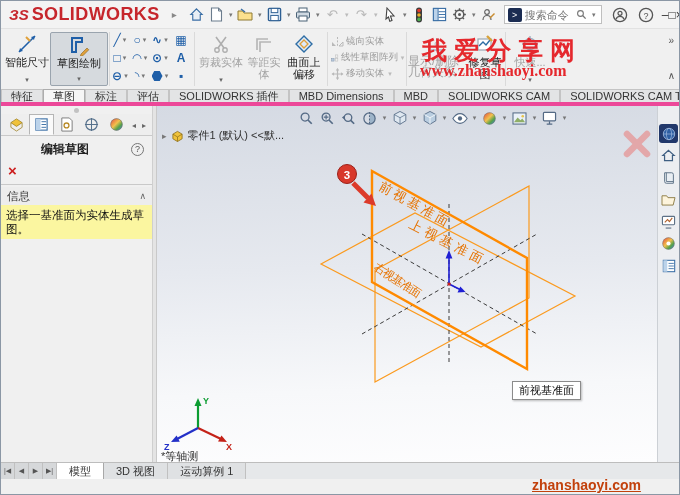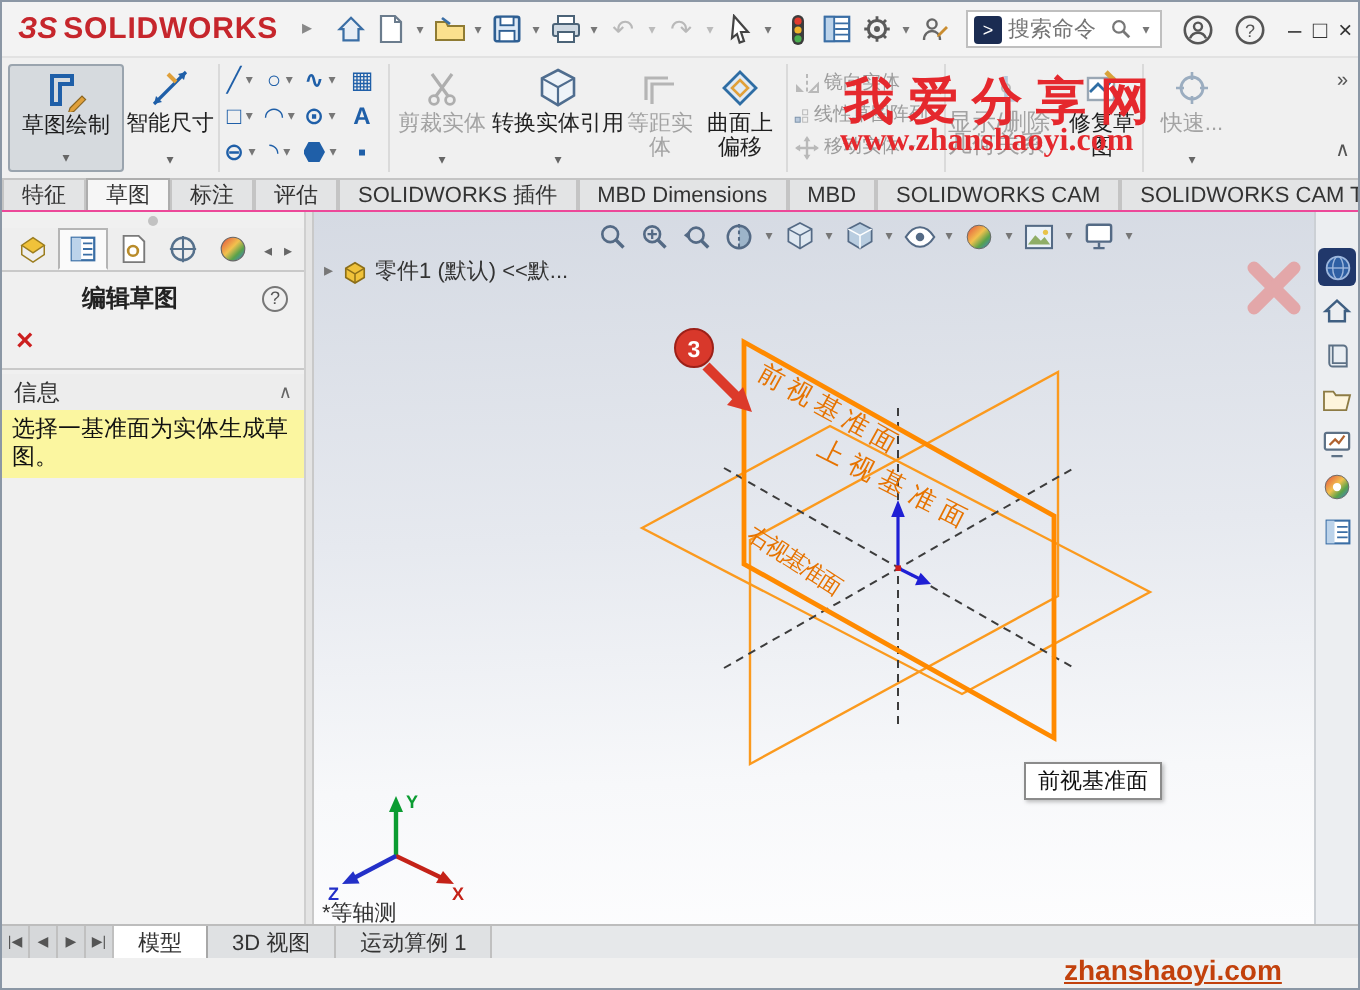--- a/index.html
+++ b/index.html
@@ -4,21 +4,21 @@
 <style>
 *{margin:0;padding:0;box-sizing:border-box}
 html,body{width:680px;height:495px}
 body{font-family:"Liberation Sans","DejaVu Sans",sans-serif;font-size:11px;color:#222;background:#fff}
 .win{position:relative;width:680px;height:495px;background:#f0f0f0;border:1px solid #8b97a5;overflow:hidden}
 
 
 .titlebar{position:absolute;top:0;left:0;width:678px;height:28px;background:#f3f3f3;display:flex;align-items:center;border-bottom:1px solid #e2e2e2}
 .logo{display:flex;align-items:center;margin-left:8px;color:#c6262c;white-space:nowrap}
 .logo .lg{font-style:italic;font-weight:bold;font-size:15px;margin-right:3px}
-.logo .lt{font-weight:bold;font-size:15px;letter-spacing:.4px}
+.logo .lt{font-weight:bold;font-size:18px;letter-spacing:.4px}
 .flyarrow{color:#888;font-size:10px;margin:0 10px 0 12px}
 .tbrow{display:flex;align-items:center;gap:1px}
 .tb-ic{width:19px;height:20px;display:flex;align-items:center;justify-content:center}
 .tb-ic svg{display:block}
 .car{font-size:7px;color:#777;width:8px;text-align:center}
 .car.dis{color:#bbb}
 .glyph{font-size:13px;color:#555}
 .glyph.dis{color:#b9b9b9}
 .searchbox{display:flex;align-items:center;width:102px;height:19px;background:#fff;border:1px solid #bfbfbf;margin:0 6px;padding:0 3px;gap:3px}
 .sw-sq{width:14px;height:14px;background:#1b2c52;color:#fff;font-size:9px;display:flex;align-items:center;justify-content:center;border-radius:2px}
@@ -40,21 +40,21 @@
 .g{font-style:normal;font-size:12px;color:#1f5fa8;line-height:1}
 .stack{display:flex;flex-direction:column;justify-content:flex-start;gap:1px;padding-top:5px}
 .srow{display:flex;align-items:center;gap:2px;height:15px;padding-left:2px}
 .srow .slbl{font-size:9.5px;color:#9b9b9b;white-space:nowrap}
 .twoline{font-size:10.5px;line-height:11.5px;text-align:center}
 .dis{color:#a3a3a3}
 .rctrl{display:flex;flex-direction:column;justify-content:space-between;padding:6px 4px 8px 0;margin-left:auto;color:#555}
 .rctrl span{font-size:10px;text-align:center}
 
 
-.cmdtabs{position:absolute;top:88px;left:0;width:678px;height:17px;background:#e8e8e8;display:flex;border-bottom:1px solid #ec4899}
+.cmdtabs{position:absolute;top:88px;left:0;width:678px;height:17px;background:#e8e8e8;display:flex;border-bottom:4px solid #ec4899}
 .ctab{padding:0 9px;display:flex;align-items:center;font-size:11px;color:#333;background:#e3e4e5;border:1px solid #c4c4c4;border-bottom:none;white-space:nowrap}
 .ctab.active{background:#f6f6f6;border-color:#adadad;font-weight:normal}
 
 
 .content{position:absolute;top:105px;left:0;width:678px;height:356px;display:flex}
 .lpanel{width:152px;height:100%;background:#f0f0f0;position:relative;border-right:1px solid #cfcfcf}
 .phandle{height:8px;display:flex;align-items:center;justify-content:center}
 .pdot{width:5px;height:5px;border-radius:50%;background:#c2c2c2}
 .ptabs{height:22px;display:flex;align-items:flex-end;padding-left:3px;border-bottom:1px solid #c9c9c9;background:#eeeeee}
 .ptab{width:25px;height:21px;display:flex;align-items:center;justify-content:center;border:1px solid transparent}
@@ -242,42 +242,42 @@
           <text x="8" y="11.5" text-anchor="middle" font-size="9" fill="#555" font-family="Liberation Sans,sans-serif">?</text>
         </svg>
       </span>
     <span class="winbtn" style="margin-left:8px">–</span>
     <span class="winbtn">□</span>
     <span class="winbtn">×</span>
   </div>
 
   <div class="ribbon">
     <div style="width:3px"></div>
-    <div class="rgroup" style="width:58px">
-      <div class="bigbtn pressed">
-        <span class="bic">
-            <svg width="22" height="22" viewBox="0 0 22 22">
-              <path d="M4 4h10v4H8v10H4Z" fill="none" stroke="#1f5fa8" stroke-width="2"></path>
-              <path d="M13 20l6-6 1.8 1.8-6 6-2.6.8Z" fill="#e0a03a" stroke="#8a6520" stroke-width=".6"></path>
-            </svg>
-          </span>
-        <span class="blbl">草图绘制</span>
-        <span class="bcar">▾</span>
-      </div>
-    </div>
     <div class="rgroup" style="width:46px">
       <div class="bigbtn">
         <span class="bic">
             <svg width="22" height="22" viewBox="0 0 22 22">
               <path d="M3 19L19 3" stroke="#1f5fa8" stroke-width="1.6"></path>
               <path d="M3 19l4-1-3-3ZM19 3l-4 1 3 3Z" fill="#1f5fa8"></path>
               <path d="M10 4l4 4" stroke="#e0a03a" stroke-width="2"></path>
             </svg>
           </span>
         <span class="blbl">智能尺寸</span>
+        <span class="bcar">▾</span>
+      </div>
+    </div>
+    <div class="rgroup" style="width:58px">
+      <div class="bigbtn pressed">
+        <span class="bic">
+            <svg width="22" height="22" viewBox="0 0 22 22">
+              <path d="M4 4h10v4H8v10H4Z" fill="none" stroke="#1f5fa8" stroke-width="2"></path>
+              <path d="M13 20l6-6 1.8 1.8-6 6-2.6.8Z" fill="#e0a03a" stroke="#8a6520" stroke-width=".6"></path>
+            </svg>
+          </span>
+        <span class="blbl">草图绘制</span>
         <span class="bcar">▾</span>
       </div>
     </div>
     <div class="vsep"></div>
     <div class="sgrid" style="width:82px">
       <span class="cell">
           <b class="g">╱</b>
           <i class="car">▾</i>
         </span>
       <span class="cell">
@@ -327,32 +327,20 @@
       <div class="bigbtn">
         <span class="bic">
             <svg width="20" height="20" viewBox="0 0 20 20">
               <path d="M5 3l8 11M15 3L7 14" stroke="#aeaeae" stroke-width="1.6"></path>
               <circle cx="6" cy="16" r="2.2" fill="none" stroke="#aeaeae" stroke-width="1.4"></circle>
               <circle cx="14" cy="16" r="2.2" fill="none" stroke="#aeaeae" stroke-width="1.4"></circle>
             </svg>
           </span>
         <span class="blbl dis">剪裁实体</span>
         <span class="bcar dis">▾</span>
-      </div>
-    </div>
-    <div class="rgroup" style="width:66px">
-      <div class="bigbtn">
-        <span class="bic">
-            <svg width="22" height="22" viewBox="0 0 22 22">
-              <path d="M11 2l8 4.2v8.6L11 19.6 3 14.8V6.2Z" fill="#eef3f8" stroke="#4f6d8f" stroke-width="1.3"></path>
-              <path d="M3 6.2l8 4.4 8-4.4M11 10.6v9" fill="none" stroke="#4f6d8f" stroke-width="1.1"></path>
-            </svg>
-          </span>
-        <span class="blbl">转换实体引用</span>
-        <span class="bcar">▾</span>
       </div>
     </div>
     <div class="rgroup" style="width:36px">
       <div class="bigbtn">
         <span class="bic">
             <svg width="20" height="20" viewBox="0 0 20 20">
               <path d="M3 16V5h11M6 18V8h11" fill="none" stroke="#b5b5b5" stroke-width="1.6"></path>
             </svg>
           </span>
         <span class="blbl dis twoline"><span>等距实</span><br><span>体</span></span>

